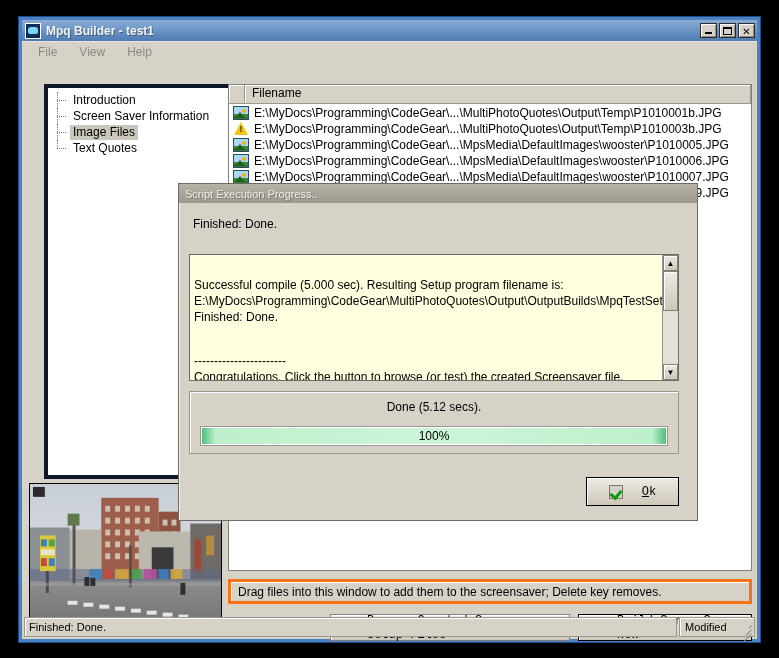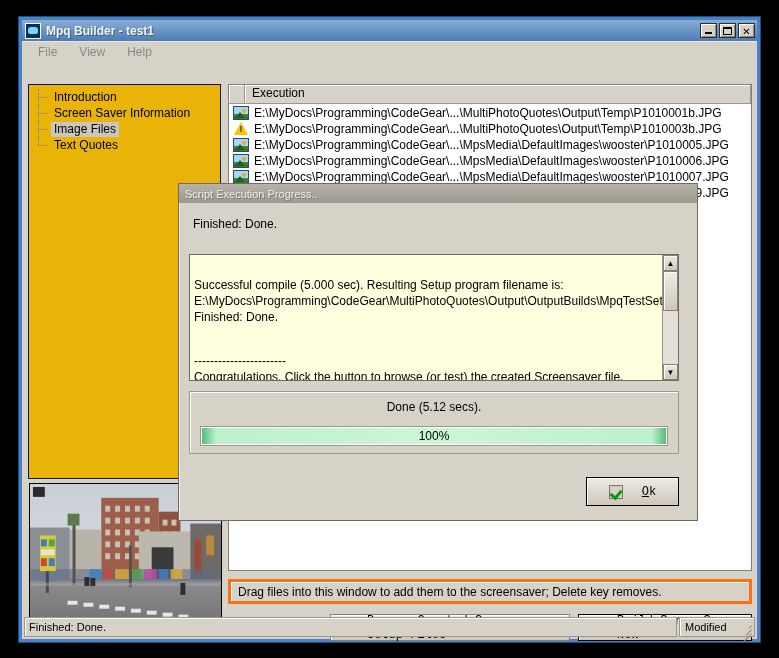--- a/index.html
+++ b/index.html
@@ -86,24 +86,24 @@
     height: 20px; display: flex; align-items: center;
     padding-left: 7px; gap: 4px;
   }
   .menu-item {
     font-size: 12px; color: #8c8a84;
     padding: 2px 9px; cursor: default;
   }
 
   
   .tree-panel {
-    position: absolute; left: 6px; top: 42px;
+    position: absolute; left: 22px; top: 42px;
     width: 193px; height: 395px;
-    background: #eab308;
-    border: 1px solid #0f172a;
+    background: #ffffff;
+    border: 4px solid #0f172a;
     box-sizing: border-box;
     padding: 4px 0 0 0;
     overflow: hidden;
   }
   .tree-item {
     display: flex; align-items: center;
     height: 16px; font-size: 12px; color: #000;
     padding-left: 4px; cursor: default;
   }
   .tree-stub {
@@ -529,21 +529,21 @@
               <rect x="61" y="95" width="5" height="8"></rect>
             <rect x="152" y="100" width="5" height="12"></rect>
           </g>
           <rect x="3" y="3" width="12" height="10" fill="#2b2b2d"></rect>
         </svg>
       </div>
 
       <div class="list-panel">
         <div class="list-header">
           <div class="hdr-cell hdr-blank"></div>
-          <div class="hdr-cell hdr-name">Execution</div>
+          <div class="hdr-cell hdr-name">Filename</div>
         </div>
         <div class="list-rows">
           <div class="file-row">
             <div class="fi fi-img"></div>
             <div>E:\MyDocs\Programming\CodeGear\...\MultiPhotoQuotes\Output\Temp\P1010001b.JPG</div>
           </div>
           <div class="file-row">
             <div class="fi fi-warn"></div>
             <div>E:\MyDocs\Programming\CodeGear\...\MultiPhotoQuotes\Output\Temp\P1010003b.JPG</div>
           </div>

